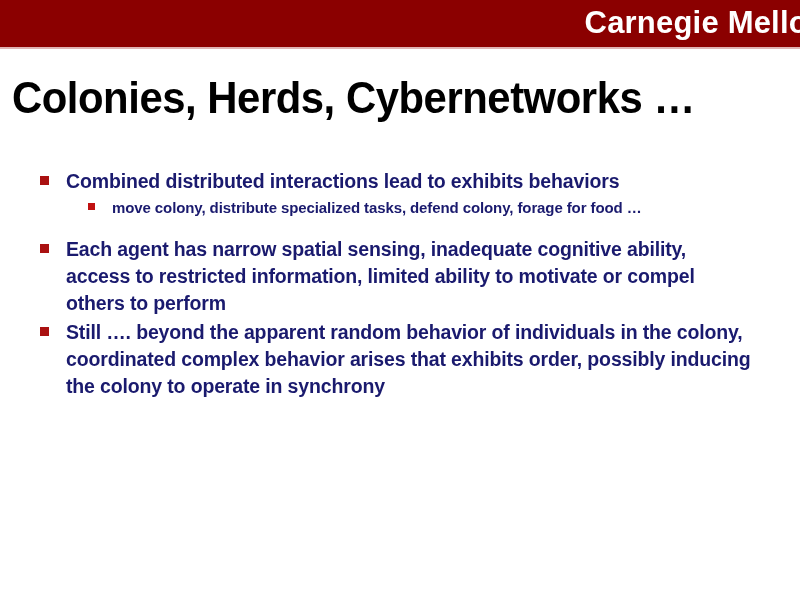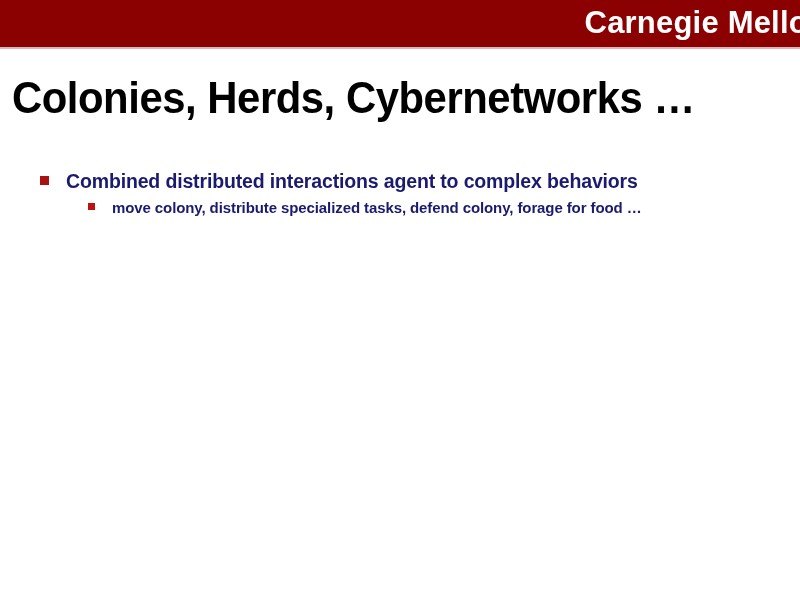--- a/index.html
+++ b/index.html
@@ -178,31 +178,39 @@
   <div class="header-band"></div>
   <div class="header-underline"></div>
   <div class="header-title">Carnegie Mellon</div>
 
   <div class="slide-title">Colonies, Herds, Cybernetworks …</div>
 
   <ul class="body-list">
 
     <li class="bullet-row level-1">
       <span class="bullet-marker"></span>
-      <span class="bullet-text">Combined distributed interactions agent to complex behaviors</span>
+      <span class="bullet-text">Combined distributed interactions lead to exhibits behaviors</span>
     </li>
 
 
     <li class="bullet-row level-2">
       <span class="bullet-marker"></span>
       <span class="bullet-text">move colony, distribute specialized tasks, defend colony, forage for food …</span>
     </li>
 
 
-
+    <li class="bullet-row level-1">
+      <span class="bullet-marker"></span>
+      <span class="bullet-text">Each agent has narrow spatial sensing, inadequate cognitive ability, access to restricted information, limited ability to motivate or compel others to perform</span>
+    </li>
+
+    <li class="bullet-row level-1">
+      <span class="bullet-marker"></span>
+      <span class="bullet-text">Still …. beyond the apparent random behavior of individuals in the colony, coordinated complex behavior arises that exhibits order, possibly inducing the colony to operate in synchrony</span>
+    </li>
 
   </ul>
 
   <div class="ece-logo">
     <div class="ece-mark">
       <svg viewBox="0 0 44 44" width="44" height="44" xmlns="http://www.w3.org/2000/svg">
 
         <g fill="#111111">
           <path d="M22 3 C12 3 4 11 4 21.8 C4 32.6 12 41 22 41 C32 41 40 32.6 40 21.8 C40 11 32 3 22 3 Z
                    M22 6.2 C30.2 6.2 36.8 13 36.8 21.8 C36.8 30.7 30.2 37.8 22 37.8

